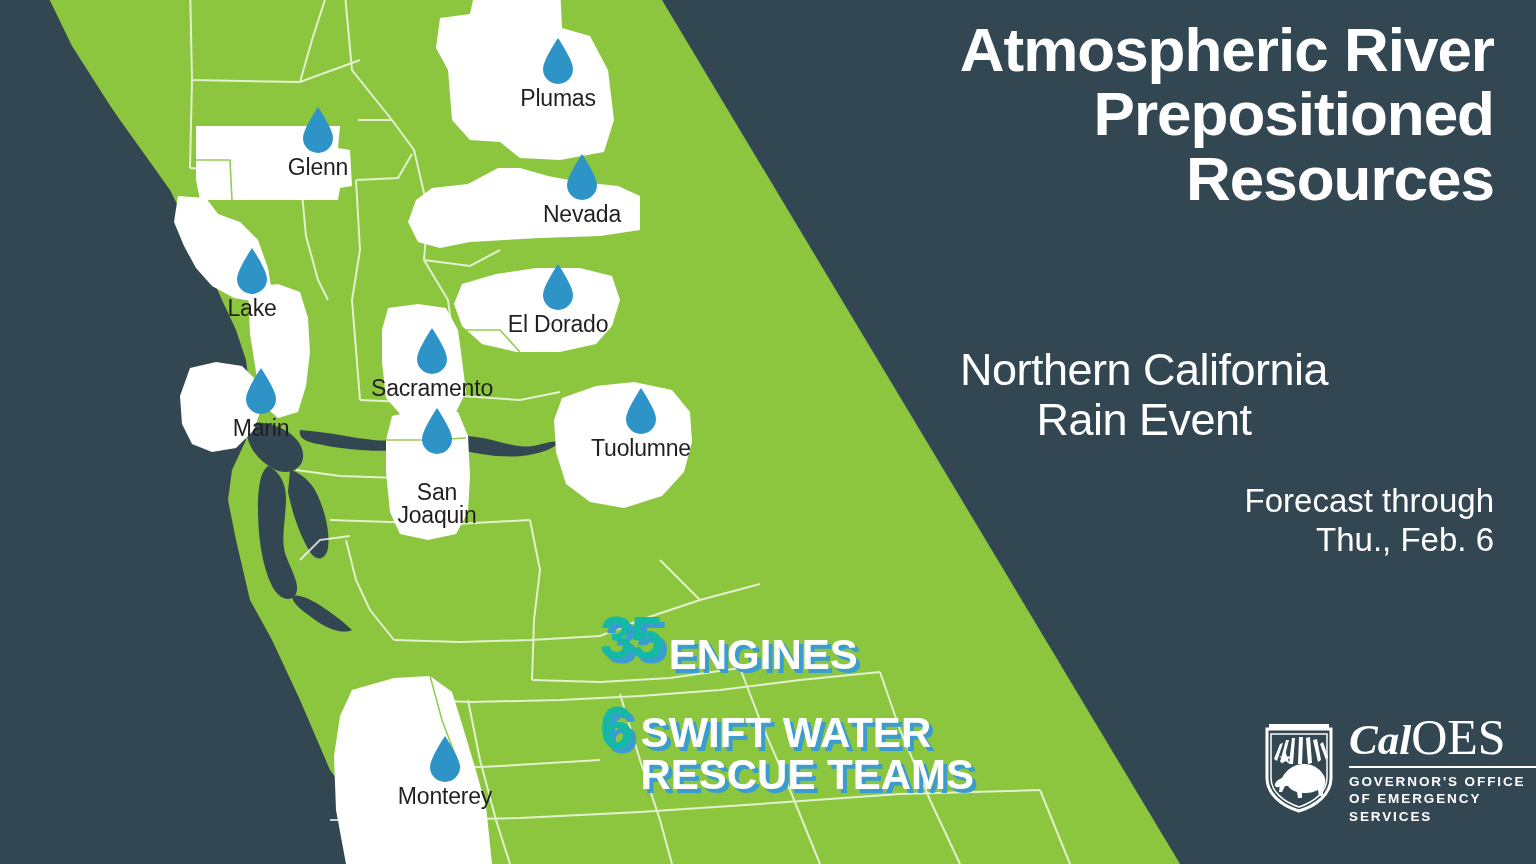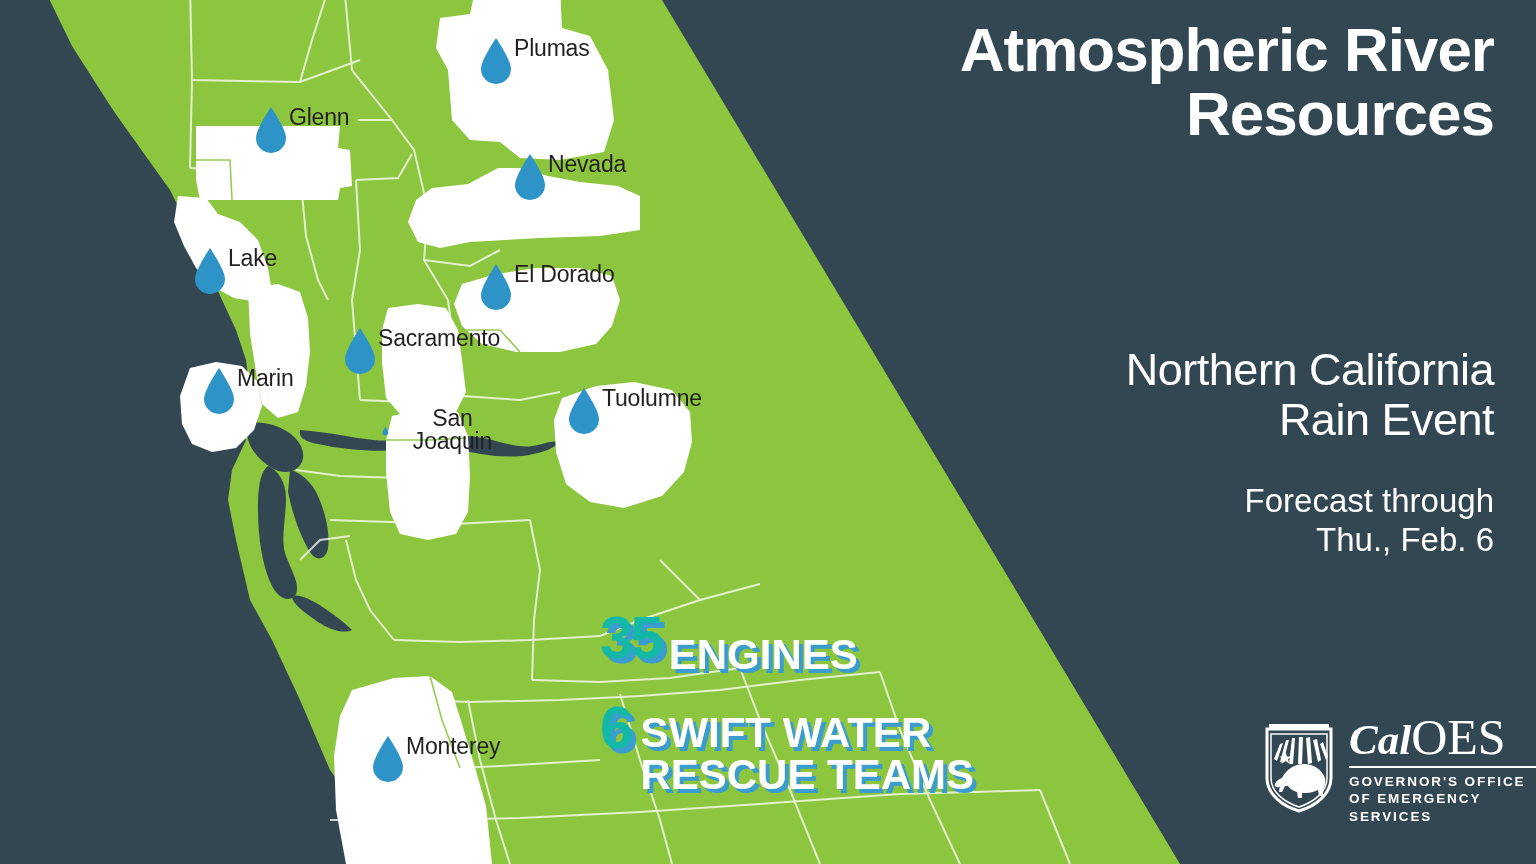--- a/index.html
+++ b/index.html
@@ -9,39 +9,39 @@
     font-family:"Liberation Sans", sans-serif;
     position:relative;
   }
   #stage{position:absolute;inset:0;width:1536px;height:864px;overflow:hidden;}
 
   
   #map-layer{position:absolute;left:0;top:0;width:1536px;height:864px;}
   #map-svg{position:absolute;left:0;top:0;width:1536px;height:864px;display:block;}
 
   
-  .county-marker{position:absolute;display:flex;flex-direction:row;}
+  .county-marker{position:absolute;display:flex;flex-direction:column;align-items:center;}
   .drop{display:block;}
   .county-label{
     color:#231f20;font-size:23px;line-height:1.02;text-align:center;
     font-family:"Liberation Sans", sans-serif;font-weight:400;
     white-space:pre-line;margin-top:1px;letter-spacing:-0.2px;
   }
 
   
   #headline-block{
     position:absolute;right:42px;top:18px;width:800px;
     text-align:right;color:#ffffff;
   }
   .title-line{
     font-size:62px;font-weight:bold;line-height:1.04;letter-spacing:-1px;
     font-family:"Liberation Sans", sans-serif;
   }
   #subtitle-block{
-    position:absolute;right:42px;top:345px;width:700px;text-align:right;color:#ffffff;
+    position:absolute;right:42px;top:345px;width:700px;text-align:center;color:#ffffff;
   }
   .subtitle-line{font-size:45px;font-weight:400;line-height:1.12;letter-spacing:-0.5px;}
   #forecast-block{
     position:absolute;right:42px;top:482px;width:620px;text-align:right;color:#ffffff;
   }
   .forecast-line{font-size:33px;font-weight:400;line-height:1.18;}
 
   
   #stats{position:absolute;left:600px;top:612px;}
   .stat-row{display:flex;align-items:flex-start;}
@@ -273,20 +273,21 @@
     <div class="county-marker" style="left:370px;top:734px;width:150px;">
       <svg class="drop" width="36" height="50" viewBox="0 0 36 50">
         <path d="M18 2 C18 2 3 24 3 33 A15 15 0 0 0 33 33 C33 24 18 2 18 2 Z" fill="#2e94c8"></path>
       </svg>
       <div class="county-label">Monterey</div>
     </div>
   </div>
 
   <div id="headline-block">
     <div class="title-line">Atmospheric River</div>
+    <div class="title-line">Prepositioned</div>
     <div class="title-line">Resources</div>
   </div>
 
   <div id="subtitle-block">
     <div class="subtitle-line">Northern California</div>
     <div class="subtitle-line">Rain Event</div>
   </div>
 
   <div id="forecast-block">
     <div class="forecast-line">Forecast through</div>

